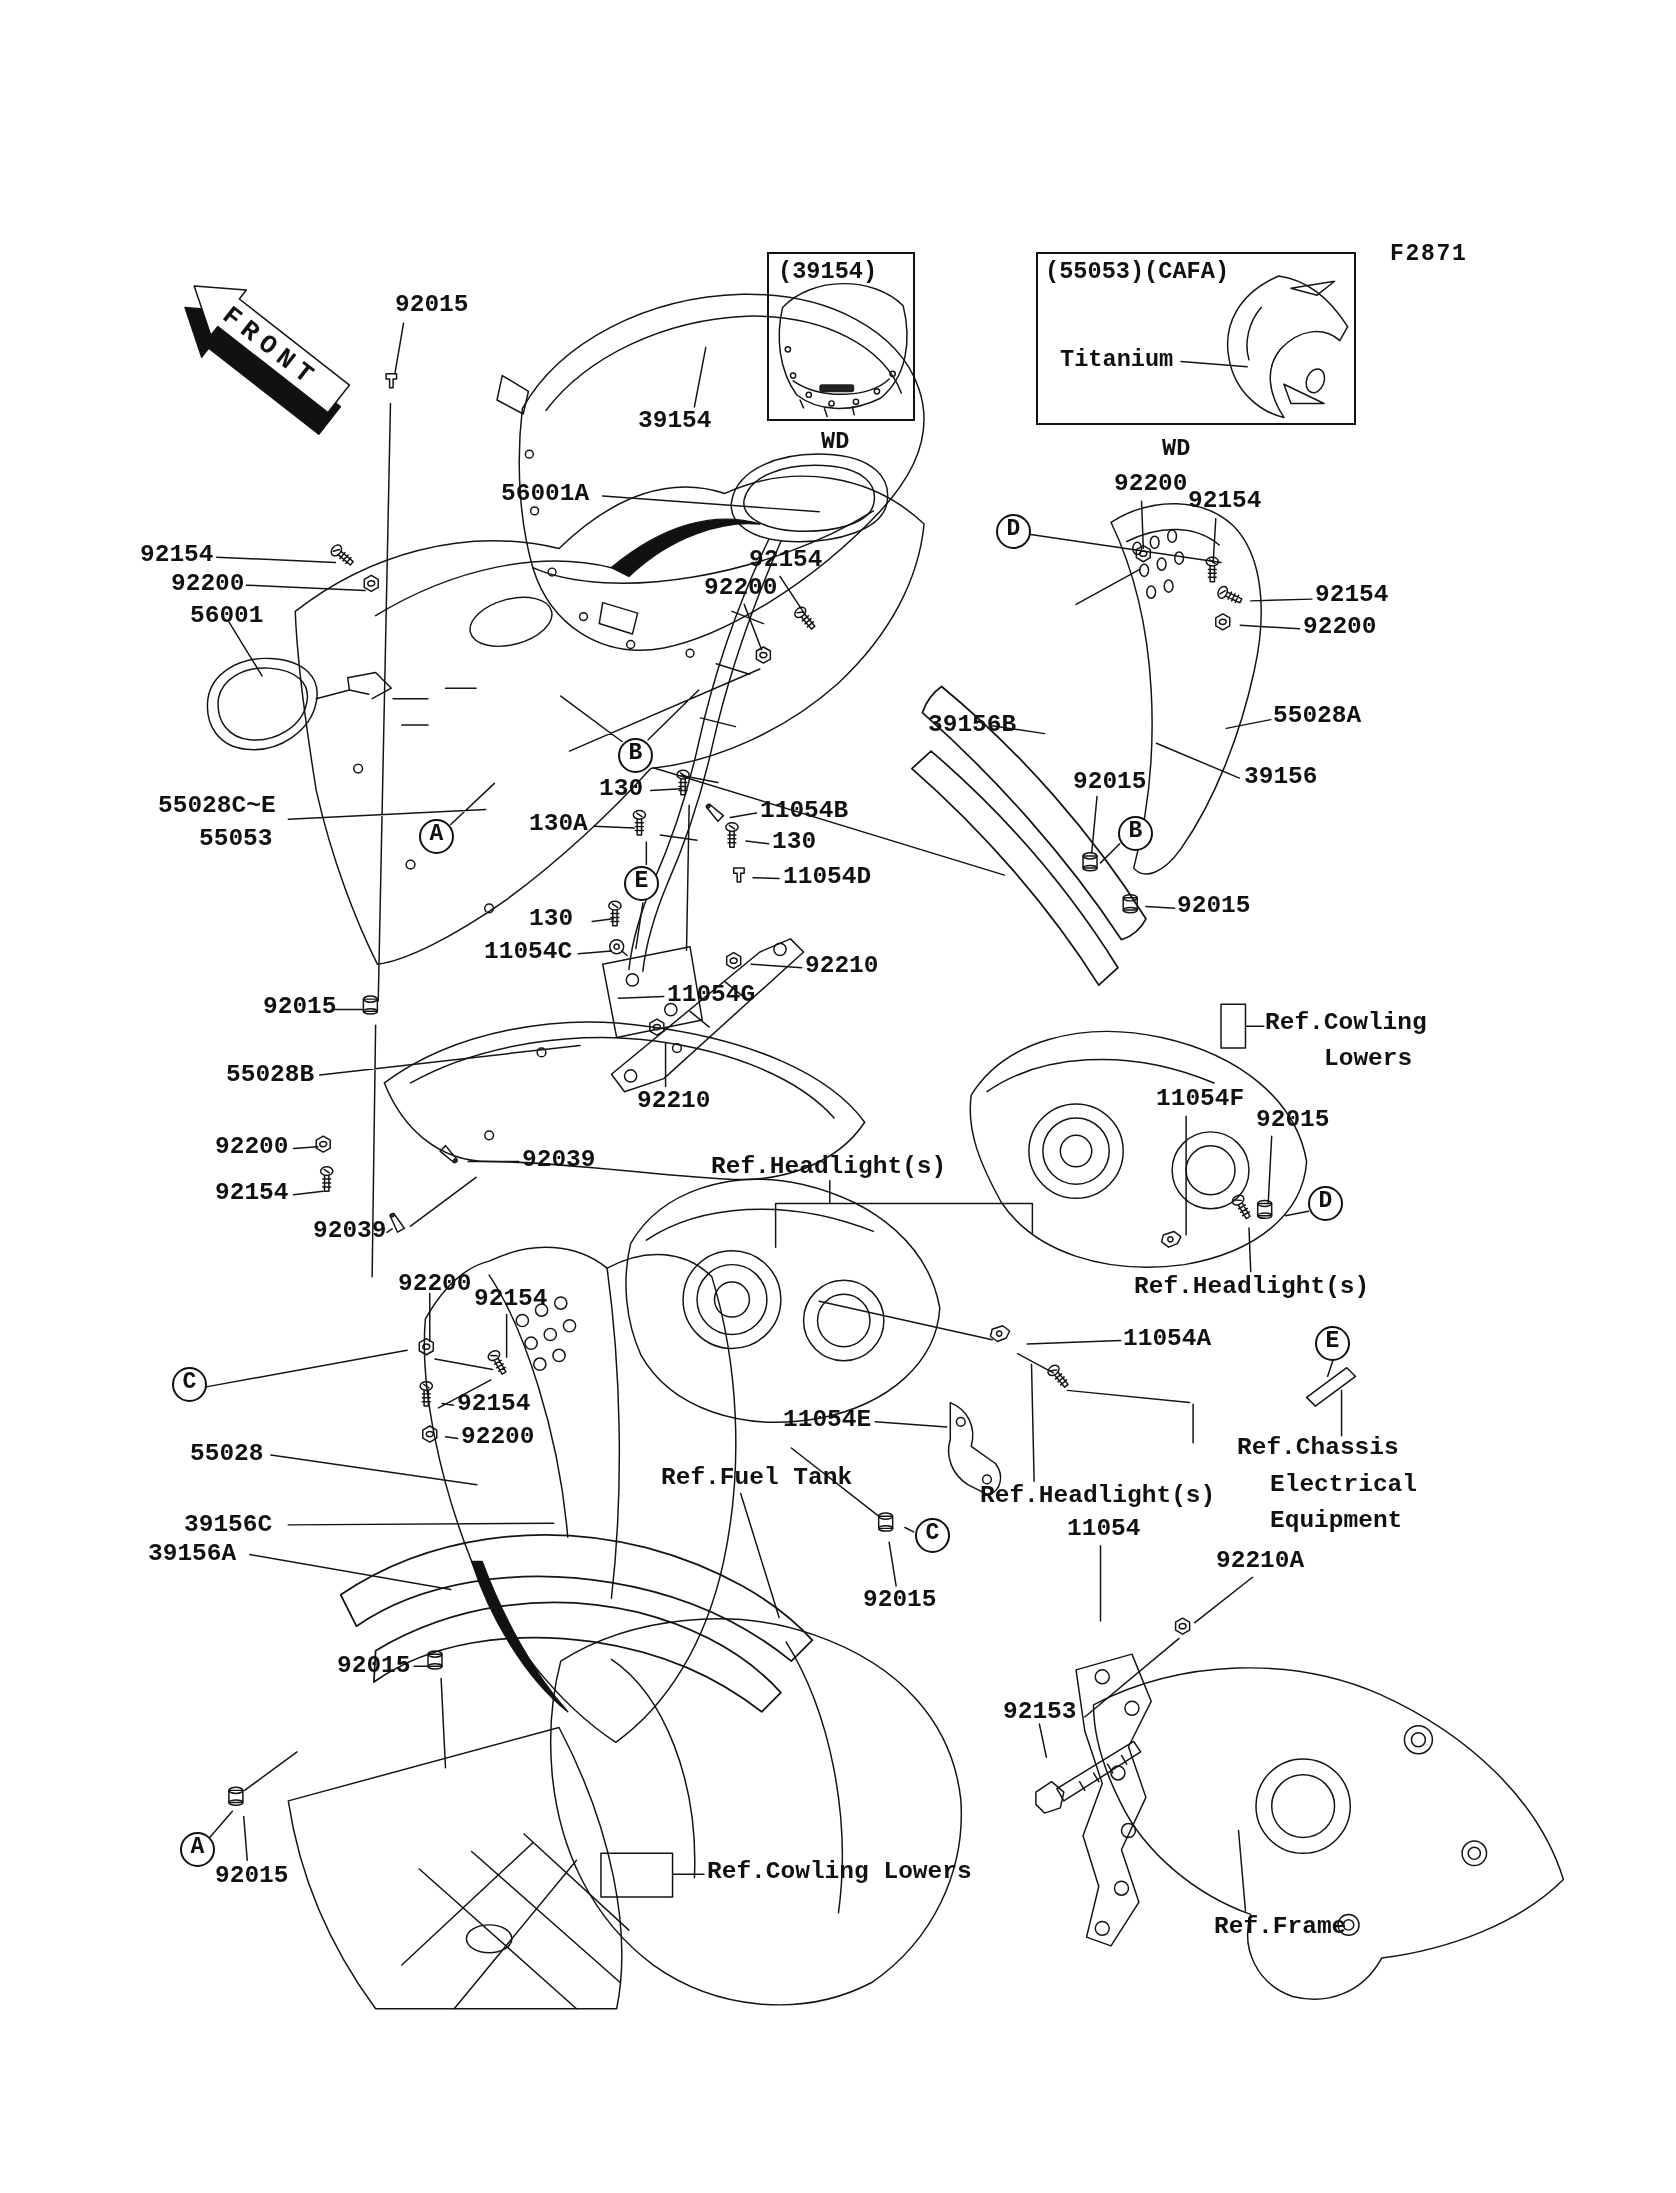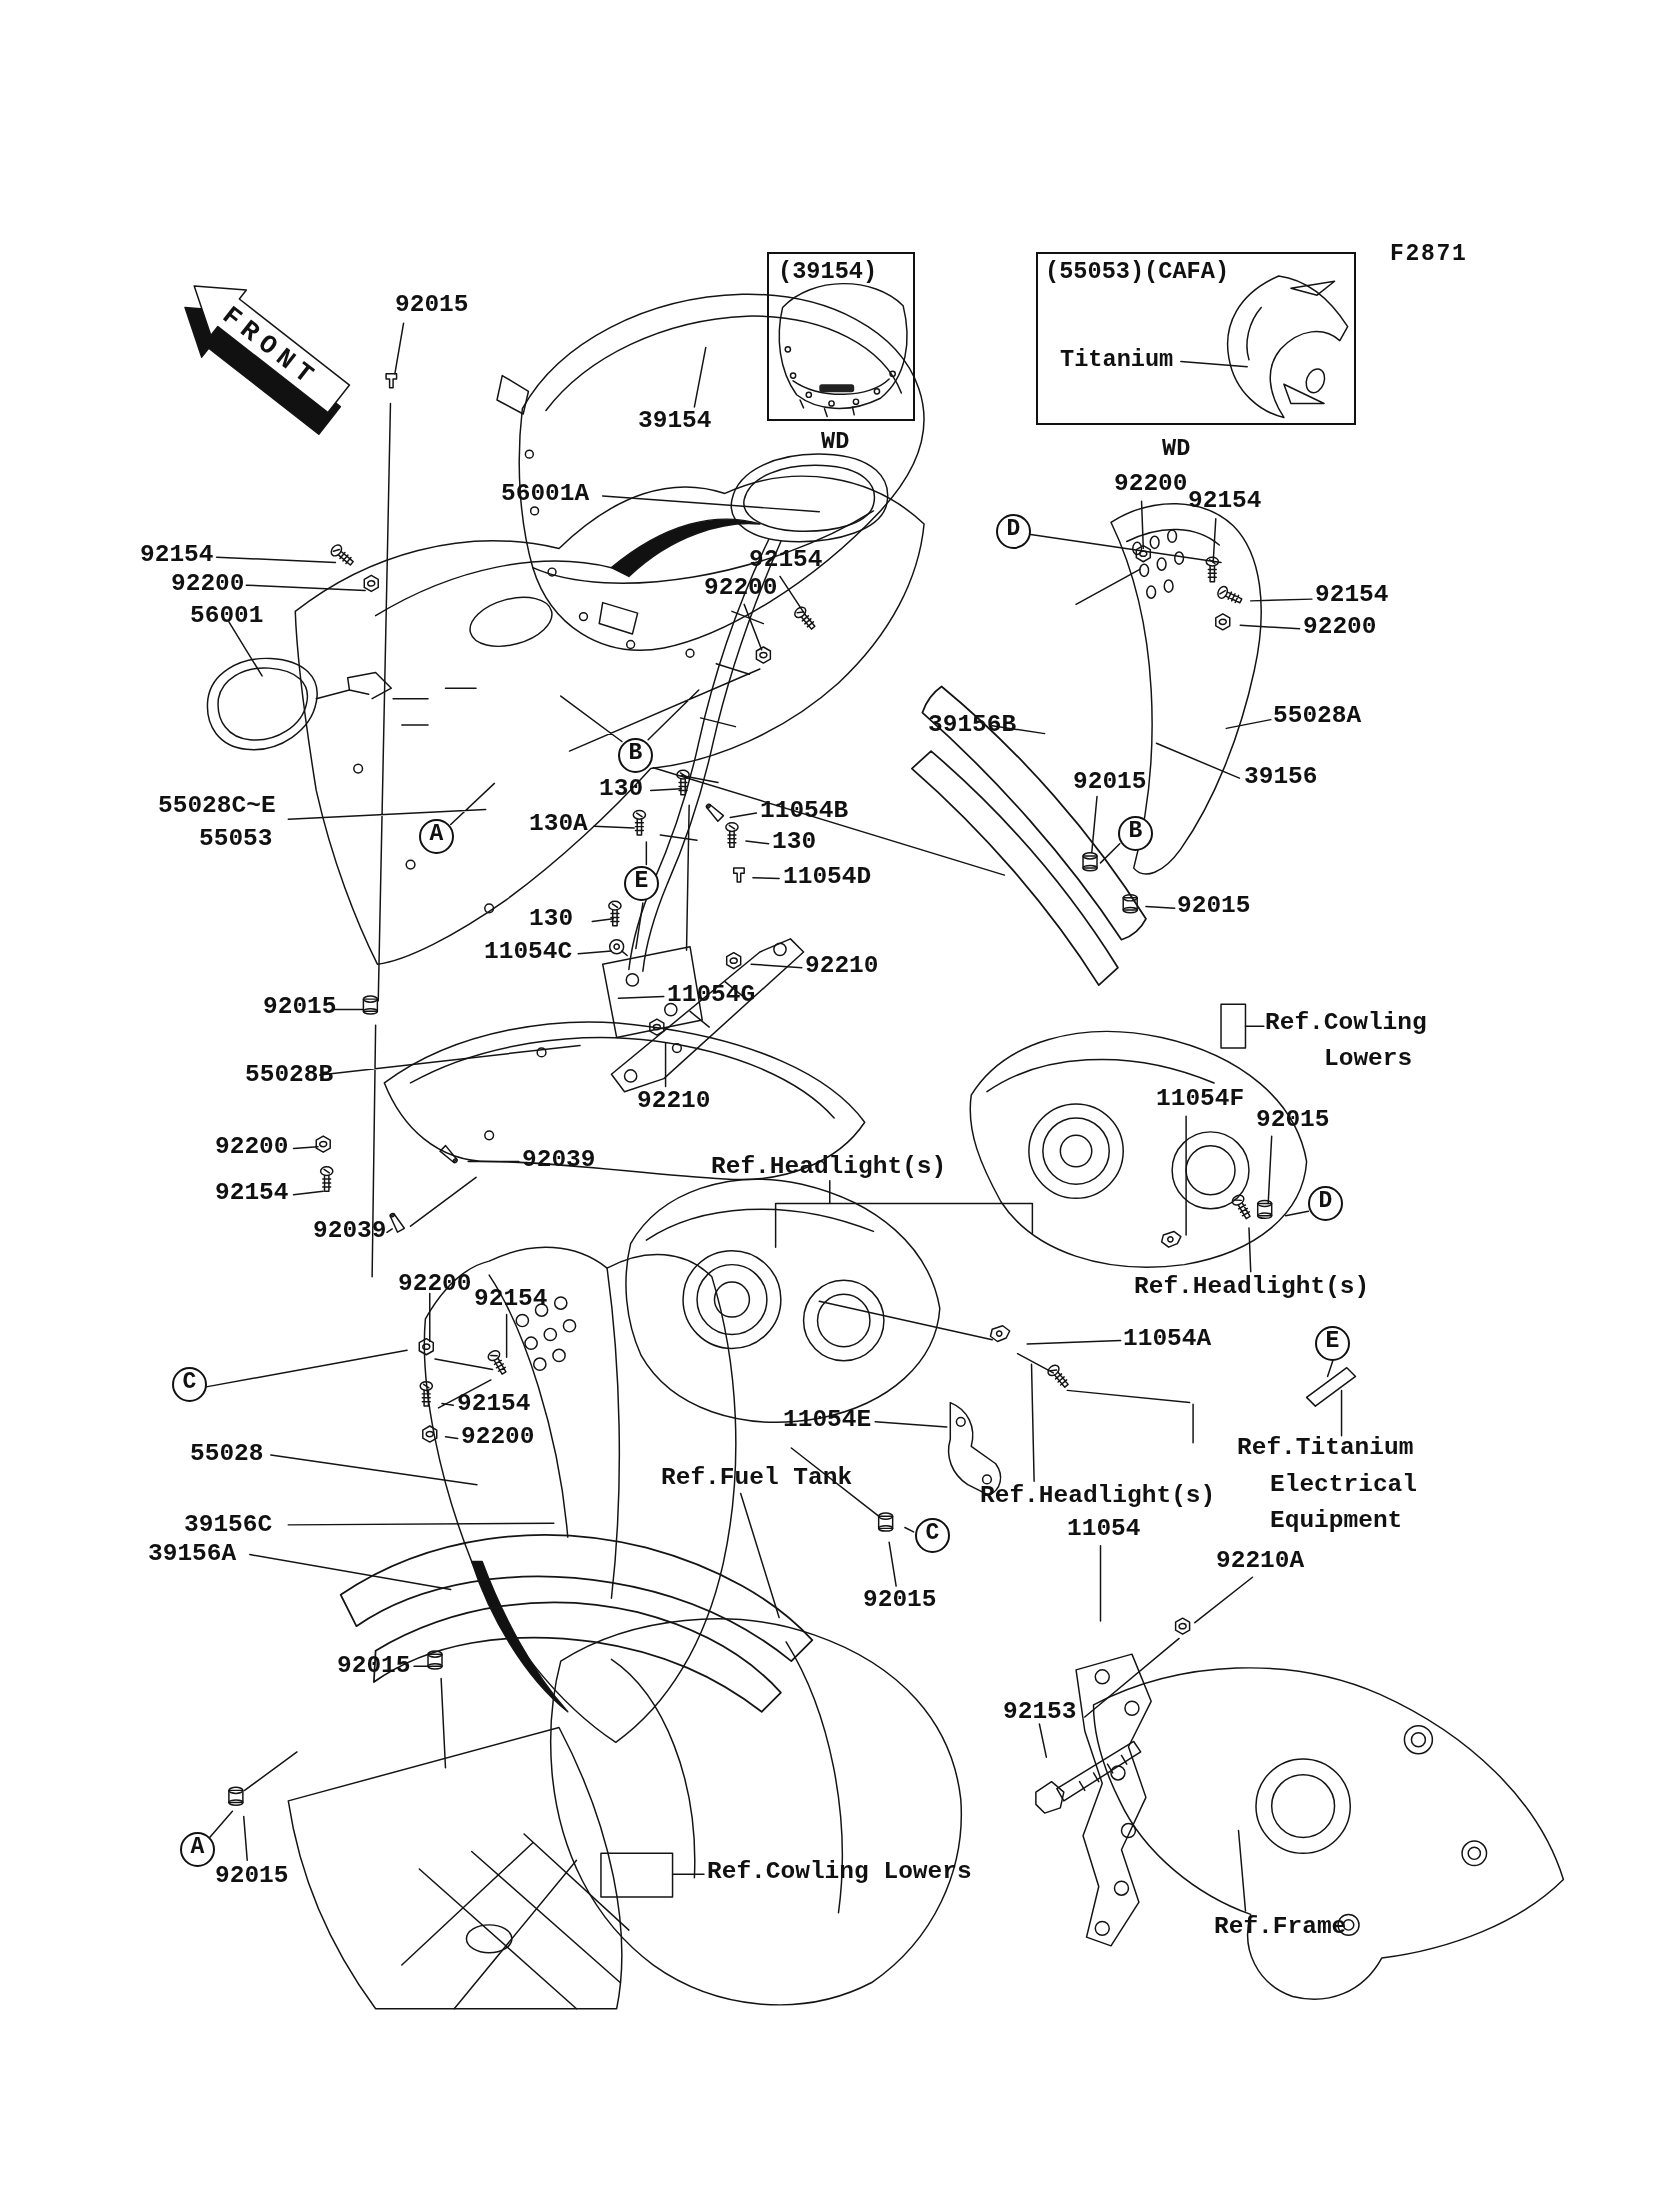--- a/index.html
+++ b/index.html
@@ -349,21 +349,21 @@
       <div class="plabel" style="left: 599px; top: 777px;">130</div>
       <div class="plabel" style="left: 529px; top: 812px;">130A</div>
       <div class="plabel" style="left: 760px; top: 799px;">11054B</div>
       <div class="plabel" style="left: 772px; top: 830px;">130</div>
       <div class="plabel" style="left: 783px; top: 865px;">11054D</div>
       <div class="plabel" style="left: 529px; top: 907px;">130</div>
       <div class="plabel" style="left: 484px; top: 940px;">11054C</div>
       <div class="plabel" style="left: 805px; top: 954px;">92210</div>
       <div class="plabel" style="left: 667px; top: 983px; text-align: right;">11054G</div>
       <div class="plabel" style="left: 263px; top: 995px;">92015</div>
-      <div class="plabel" style="left: 226px; top: 1063px; margin-left: 19px;">55028B</div>
+      <div class="plabel" style="left: 226px; top: 1063px;">55028B</div>
       <div class="plabel" style="left: 215px; top: 1135px;">92200</div>
       <div class="plabel" style="left: 215px; top: 1181px;">92154</div>
       <div class="plabel" style="left: 313px; top: 1219px;">92039</div>
       <div class="plabel" style="left: 522px; top: 1148px;">92039</div>
       <div class="plabel" style="left: 637px; top: 1089px;">92210</div>
       <div class="plabel" style="left: 711px; top: 1155px;">Ref.Headlight(s)</div>
       <div class="plabel" style="left: 1156px; top: 1087px;">11054F</div>
       <div class="plabel" style="left: 1256px; top: 1108px;">92015</div>
       <div class="plabel" style="left: 1265px; top: 1011px;">Ref.Cowling</div>
       <div class="plabel" style="left: 1324px; top: 1047px;">Lowers</div>
@@ -376,21 +376,21 @@
       <div class="plabel" style="left: 190px; top: 1442px;">55028</div>
       <div class="plabel" style="left: 646px; top: 1466px; margin-left: 15px;">Ref.Fuel Tank</div>
       <div class="plabel" style="left: 184px; top: 1513px;">39156C</div>
       <div class="plabel" style="left: 148px; top: 1542px;">39156A</div>
       <div class="plabel" style="left: 337px; top: 1654px;">92015</div>
       <div class="plabel" style="left: 783px; top: 1408px;">11054E</div>
       <div class="plabel" style="left: 980px; top: 1484px;">Ref.Headlight(s)</div>
       <div class="plabel" style="left: 1067px; top: 1517px;">11054</div>
       <div class="plabel" style="left: 863px; top: 1588px;">92015</div>
       <div class="plabel" style="left: 1216px; top: 1549px;">92210A</div>
-      <div class="plabel" style="left: 1237px; top: 1436px;">Ref.Titanium</div>
+      <div class="plabel" style="left: 1237px; top: 1436px;">Ref.Chassis</div>
       <div class="plabel" style="left: 1270px; top: 1473px;">Electrical</div>
       <div class="plabel" style="left: 1270px; top: 1509px;">Equipment</div>
       <div class="plabel" style="left: 1003px; top: 1700px;">92153</div>
       <div class="plabel" style="left: 1214px; top: 1915px;">Ref.Frame</div>
       <div class="plabel" style="left: 215px; top: 1864px;">92015</div>
       <div class="plabel" style="left: 707px; top: 1860px;">Ref.Cowling Lowers</div>
       <div class="plabel inset" style="left: 778px; top: 260px;">(39154)</div>
       <div class="plabel inset" style="left: 821px; top: 430px;">WD</div>
       <div class="plabel inset" style="left: 1045px; top: 260px;">(55053)(CAFA)</div>
       <div class="plabel inset" style="left: 1060px; top: 348px;">Titanium</div>

